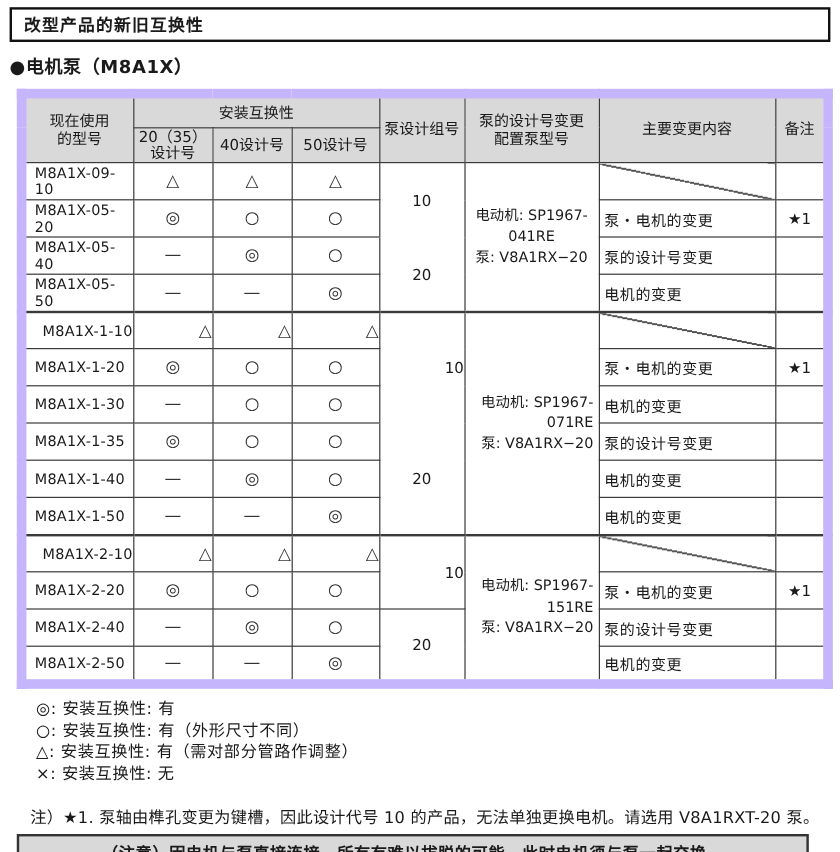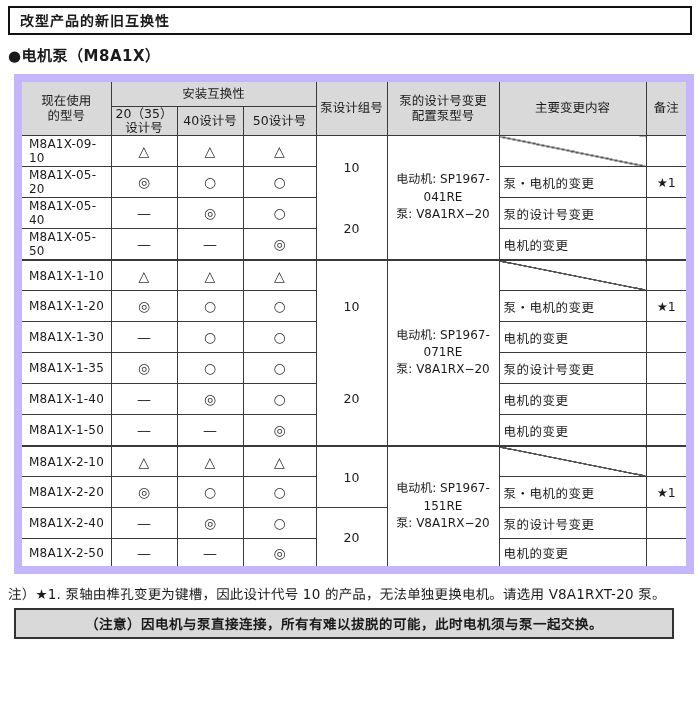--- a/index.html
+++ b/index.html
@@ -50,25 +50,25 @@
   }
   td.change{text-align:left;padding-left:4px;font-size:12.5px;letter-spacing:0.5px;}
   td.remark{text-align:center;font-size:12.5px;}
   td.diag{
     background:linear-gradient(to top right,
       transparent calc(50% - 0.8px),
       #555 calc(50% - 0.8px),
       #555 calc(50% + 0.8px),
       transparent calc(50% + 0.8px));
   }
-  tr.gtop td{border-top-width:2px;}
+  tr.gtop td{border-top-width:2px;text-align:right;}
   .legend{margin:9px 0 0 8px;font-size:13.5px;line-height:1.2;}
   .legend-intro{margin-bottom:2px;}
   .legend-item{padding-left:22px;margin-top:2px;letter-spacing:0.5px;}
-  .footnote{margin:5px 0 0 8px;font-size:13.5px;letter-spacing:0.2px;}
+  .footnote{margin:16px 0 0 8px;font-size:13.5px;letter-spacing:0.2px;text-align:center;}
   .notice-box{
     margin:5px 8px 0 14px;
     width:656px;
     border:2px solid #333;
     background:#d9d9d9;
     font-size:13.5px;font-weight:bold;
     text-align:center;
     padding:3px 0 4px 0;
     letter-spacing:0.5px;
   }
@@ -246,17 +246,21 @@
       <td class="sym">—</td>
       <td class="sym">—</td>
       <td class="sym">◎</td>
       <td class="change">电机的变更</td>
       <td class="remark"></td>
     </tr>
   </tbody>
 </table>
 
 <div class="legend">
+  <div class="legend-item">◎: 安装互换性: 有</div>
+  <div class="legend-item">○: 安装互换性: 有（外形尺寸不同）</div>
+  <div class="legend-item">△: 安装互换性: 有（需对部分管路作调整）</div>
+  <div class="legend-item">×: 安装互换性: 无</div>
 </div>
 
 <div class="footnote">注）★1. 泵轴由榫孔变更为键槽，因此设计代号 10 的产品，无法单独更换电机。请选用 V8A1RXT-20 泵。</div>
 
 <div class="notice-box">（注意）因电机与泵直接连接，所有有难以拔脱的可能，此时电机须与泵一起交换。</div>
 
 </body></html>

